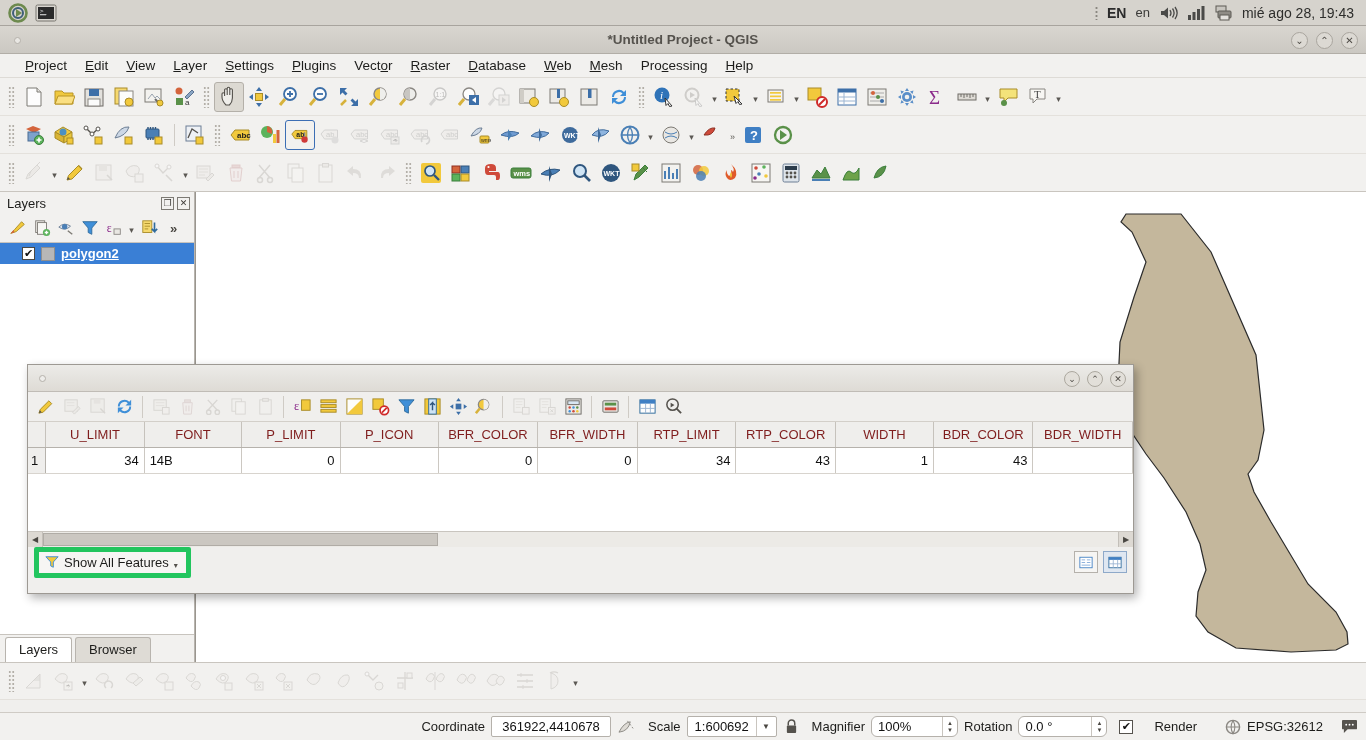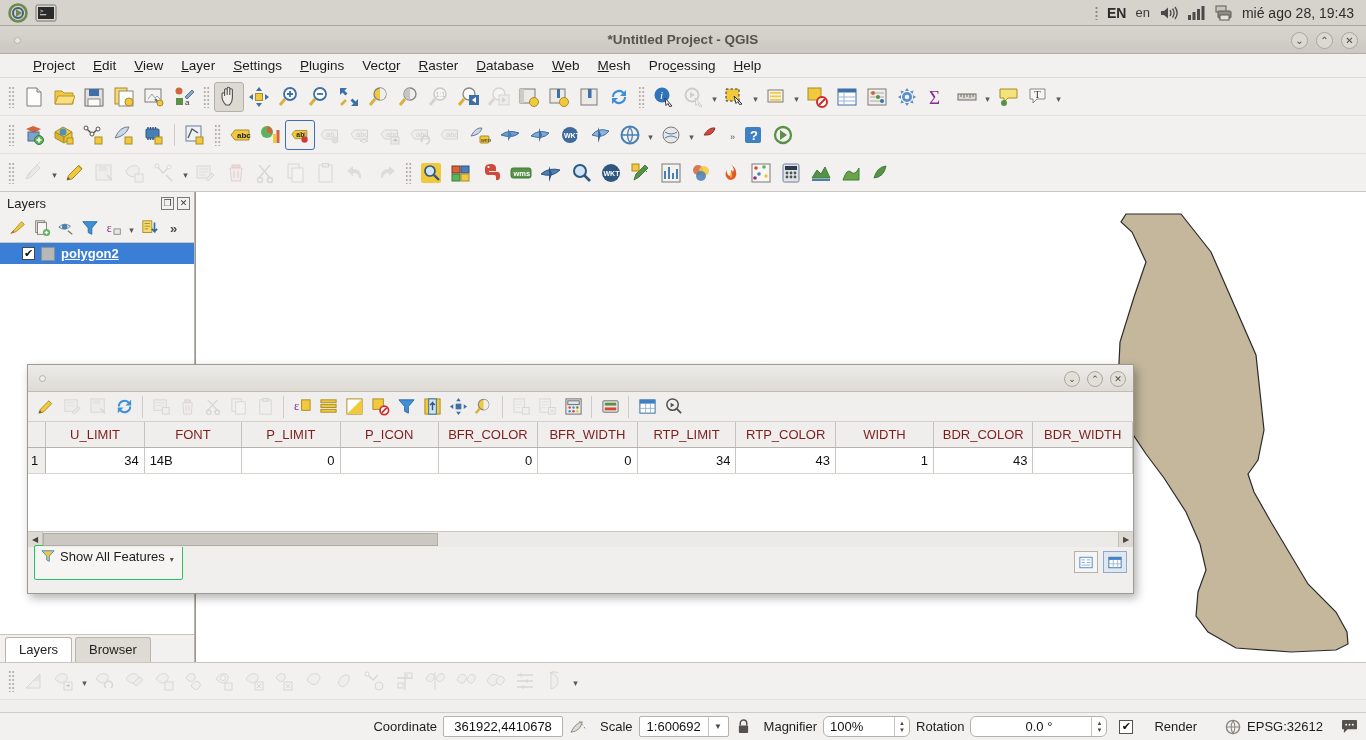--- a/index.html
+++ b/index.html
@@ -39,21 +39,21 @@
   .titlebar .tb-dot {
     position: absolute; left: 14px; top: 11px; width: 7px; height: 7px;
     border-radius: 50%; background: #e9e7e3; border: 1px solid #b5b1ab;
   }
   .win-btns { position: absolute; right: 8px; top: 0; height: 28px; display: flex; align-items: center; gap: 8px; }
   .win-btn { width: 17px; height: 17px; border-radius: 50%; border: 1px solid #a9a59e;
     background: #dcd9d3; color: #4e4b46; font-size: 10px; line-height: 15px; text-align: center; }
 
   
   .menubar { height: 24px; background: #f2f1ef; display: flex; align-items: center;
-    padding-left: 24px; border-bottom: 1px solid #dedbd6; }
+    padding-left: 16px; border-bottom: 1px solid #dedbd6; }
   .menuitem { padding: 2px 9px; font-size: 13.5px; color: #1d1d1b; white-space: nowrap; }
   .mn { text-decoration: underline; }
 
   
   .toolbar { height: 38px; background: #f2f1ef; display: flex; align-items: center;
     padding-left: 4px; border-bottom: 1px solid #e4e1dc; }
   .toolbar.tb3 { border-bottom: 1px solid #c9c5bf; }
   .grip { width: 7px; height: 22px; margin: 0 4px; flex: none;
     background: radial-gradient(circle at 50% 50%, #b3afa8 1px, transparent 1.3px) 0 0/3.5px 4px; }
   .vsep { width: 1px; height: 22px; background: #cfcbc5; margin: 0 5px; flex: none; }
@@ -135,22 +135,22 @@
   td.txt { text-align: left; }
   .at-hscroll { height: 15px; background: #e6e3de; display: flex; align-items: center;
     border-bottom: 1px solid #cfcbc5; }
   .hs-arrow { width: 15px; height: 15px; background: #ddd9d3; border-right: 1px solid #c3bfb9;
     font-size: 8px; color: #4a4742; display: flex; align-items: center; justify-content: center; flex: none; }
   .hs-arrow.r { border-right: none; border-left: 1px solid #c3bfb9; }
   .hs-track { flex: 1; height: 15px; background: #eceae6; position: relative; }
   .hs-thumb { position: absolute; left: 0; top: 1px; width: 395px; height: 13px;
     background: #cbc7c1; border: 1px solid #b0aca6; }
   .at-status { height: 30px; background: #f0efed; display: flex; align-items: center; padding: 0 6px; }
-  .filter-btn { display: flex; align-items: center; gap: 5px; padding: 3px 8px 15px 6px;
-    border: 1px solid #22c55e; background: #f6f5f3; border-radius: 2px; font-size: 13px; color: #1d1d1b; justify-content: flex-end; }
+  .filter-btn { display: flex; align-items: center; gap: 5px; padding: 3px 8px 3px 6px;
+    border: 5px solid #22c55e; background: #f6f5f3; border-radius: 2px; font-size: 13px; color: #1d1d1b; justify-content: flex-end; }
   .at-status-right { margin-left: auto; display: flex; gap: 5px; }
   .asb { width: 24px; height: 22px; border: 1px solid #b5b1ab; background: #f6f5f3;
     display: flex; align-items: center; justify-content: center; font-size: 12px; }
   .asb.sel { background: #dfe7f1; border-color: #8ea9c9; }
 
   
   .statusbar { position: absolute; left: 0; bottom: 0; width: 1366px; height: 28px;
     background: #f2f1ef; border-top: 1px solid #cfcbc5; display: flex; align-items: center; padding: 0 8px; }
   .locate { display: flex; align-items: center; gap: 6px; width: 268px; height: 21px;
     background: #fff; border: 1px solid #b5b1ab; border-radius: 2px; padding: 0 7px; }
@@ -1325,21 +1325,21 @@
       <span class="sb-label">Magnifier</span>
       <span class="spin">
         <span class="val" style="width:70px;">100%</span>
         <span class="btns">
             <span>▲</span>
             <span>▼</span>
           </span>
       </span>
       <span class="sb-label">Rotation</span>
       <span class="spin">
-        <span class="val" style="width:72px;margin-left:48px;">0.0 °</span>
+        <span class="val" style="width:72px;">0.0 °</span>
         <span class="btns">
             <span>▲</span>
             <span>▼</span>
           </span>
       </span>
       <span class="sb-gap"></span>
       <span class="sb-check">
         <span class="cbx">✔</span>
         <span class="sb-label" style="margin:16px">Render</span>
       </span>

